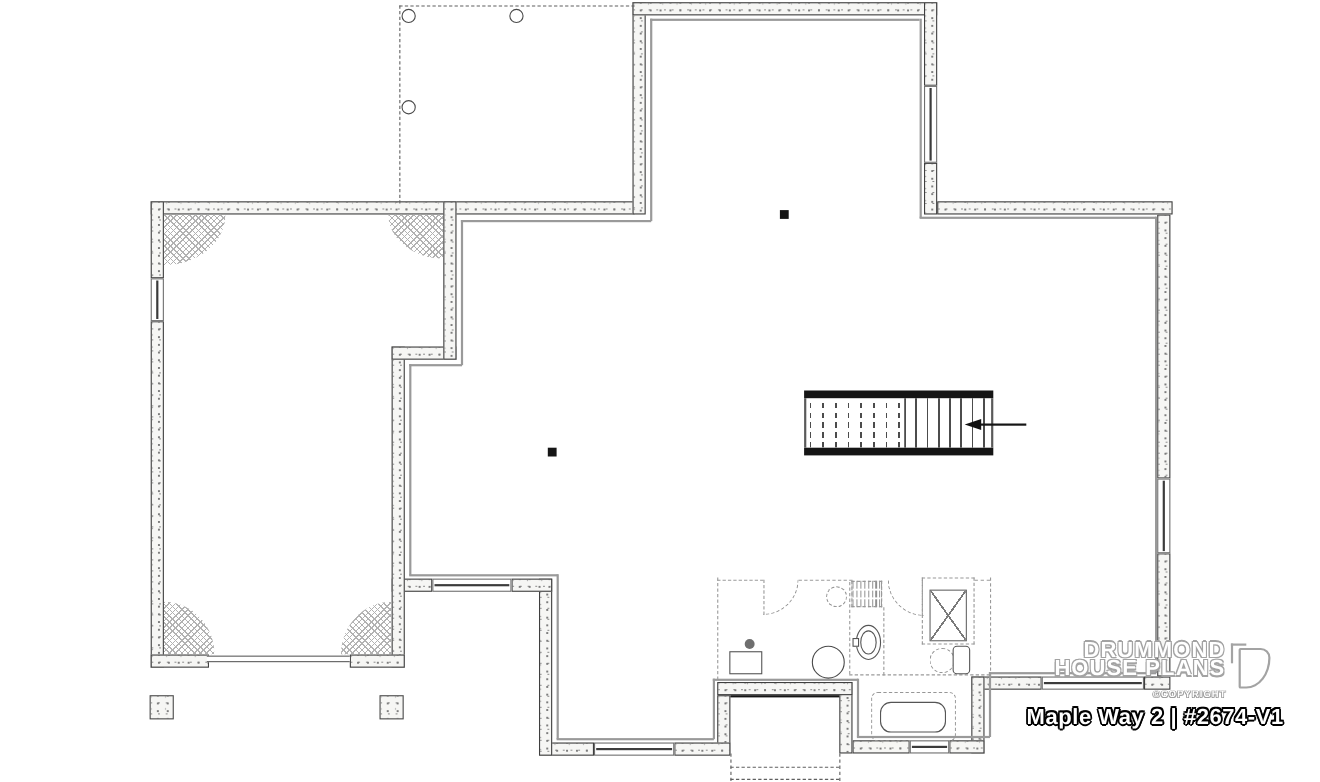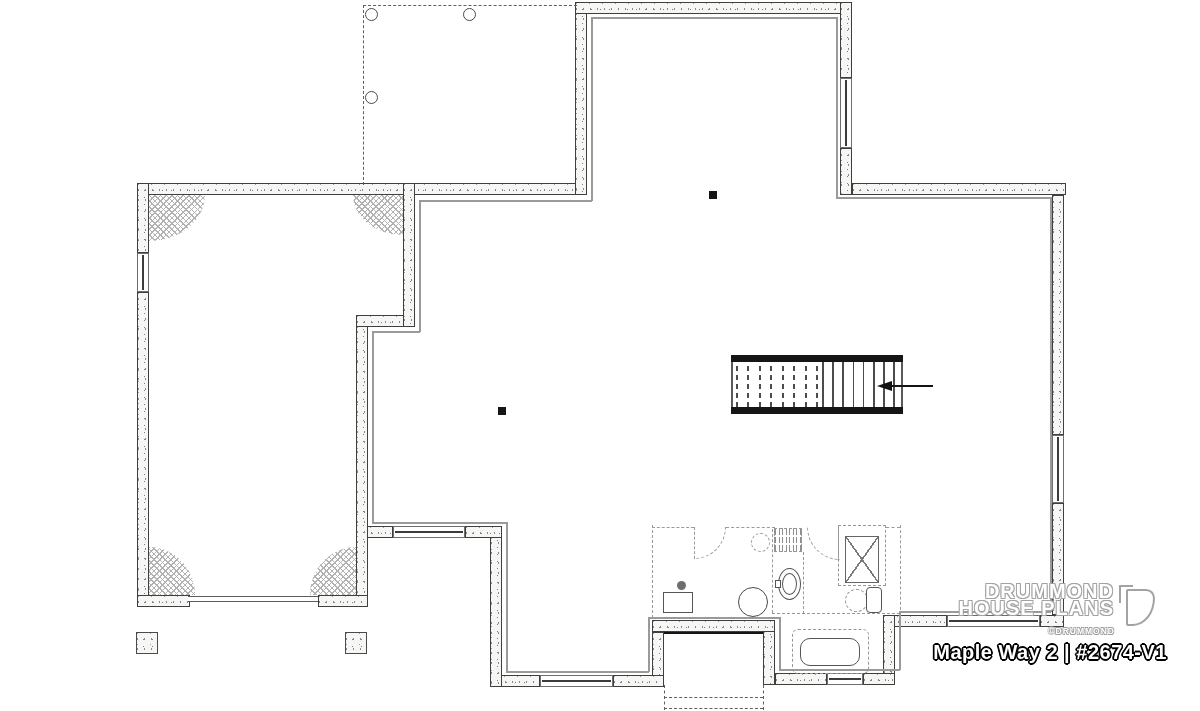--- a/index.html
+++ b/index.html
@@ -224,17 +224,17 @@
     <div class="brand-row">
       <div class="brand-text">
         <div>DRUMMOND</div>
         <div>HOUSE PLANS</div>
       </div>
       <div class="dlogo">
         <span class="dlogo-flag"></span>
         <span class="dlogo-body"></span>
       </div>
     </div>
-    <div class="copyright">©DRUMMOND</div>
+    <div class="copyright">©COPYRIGHT</div>
     <div class="plan-title">Maple Way 2 | #2674-V1</div>
   </div>
 
 </div>
 
 </body></html>

